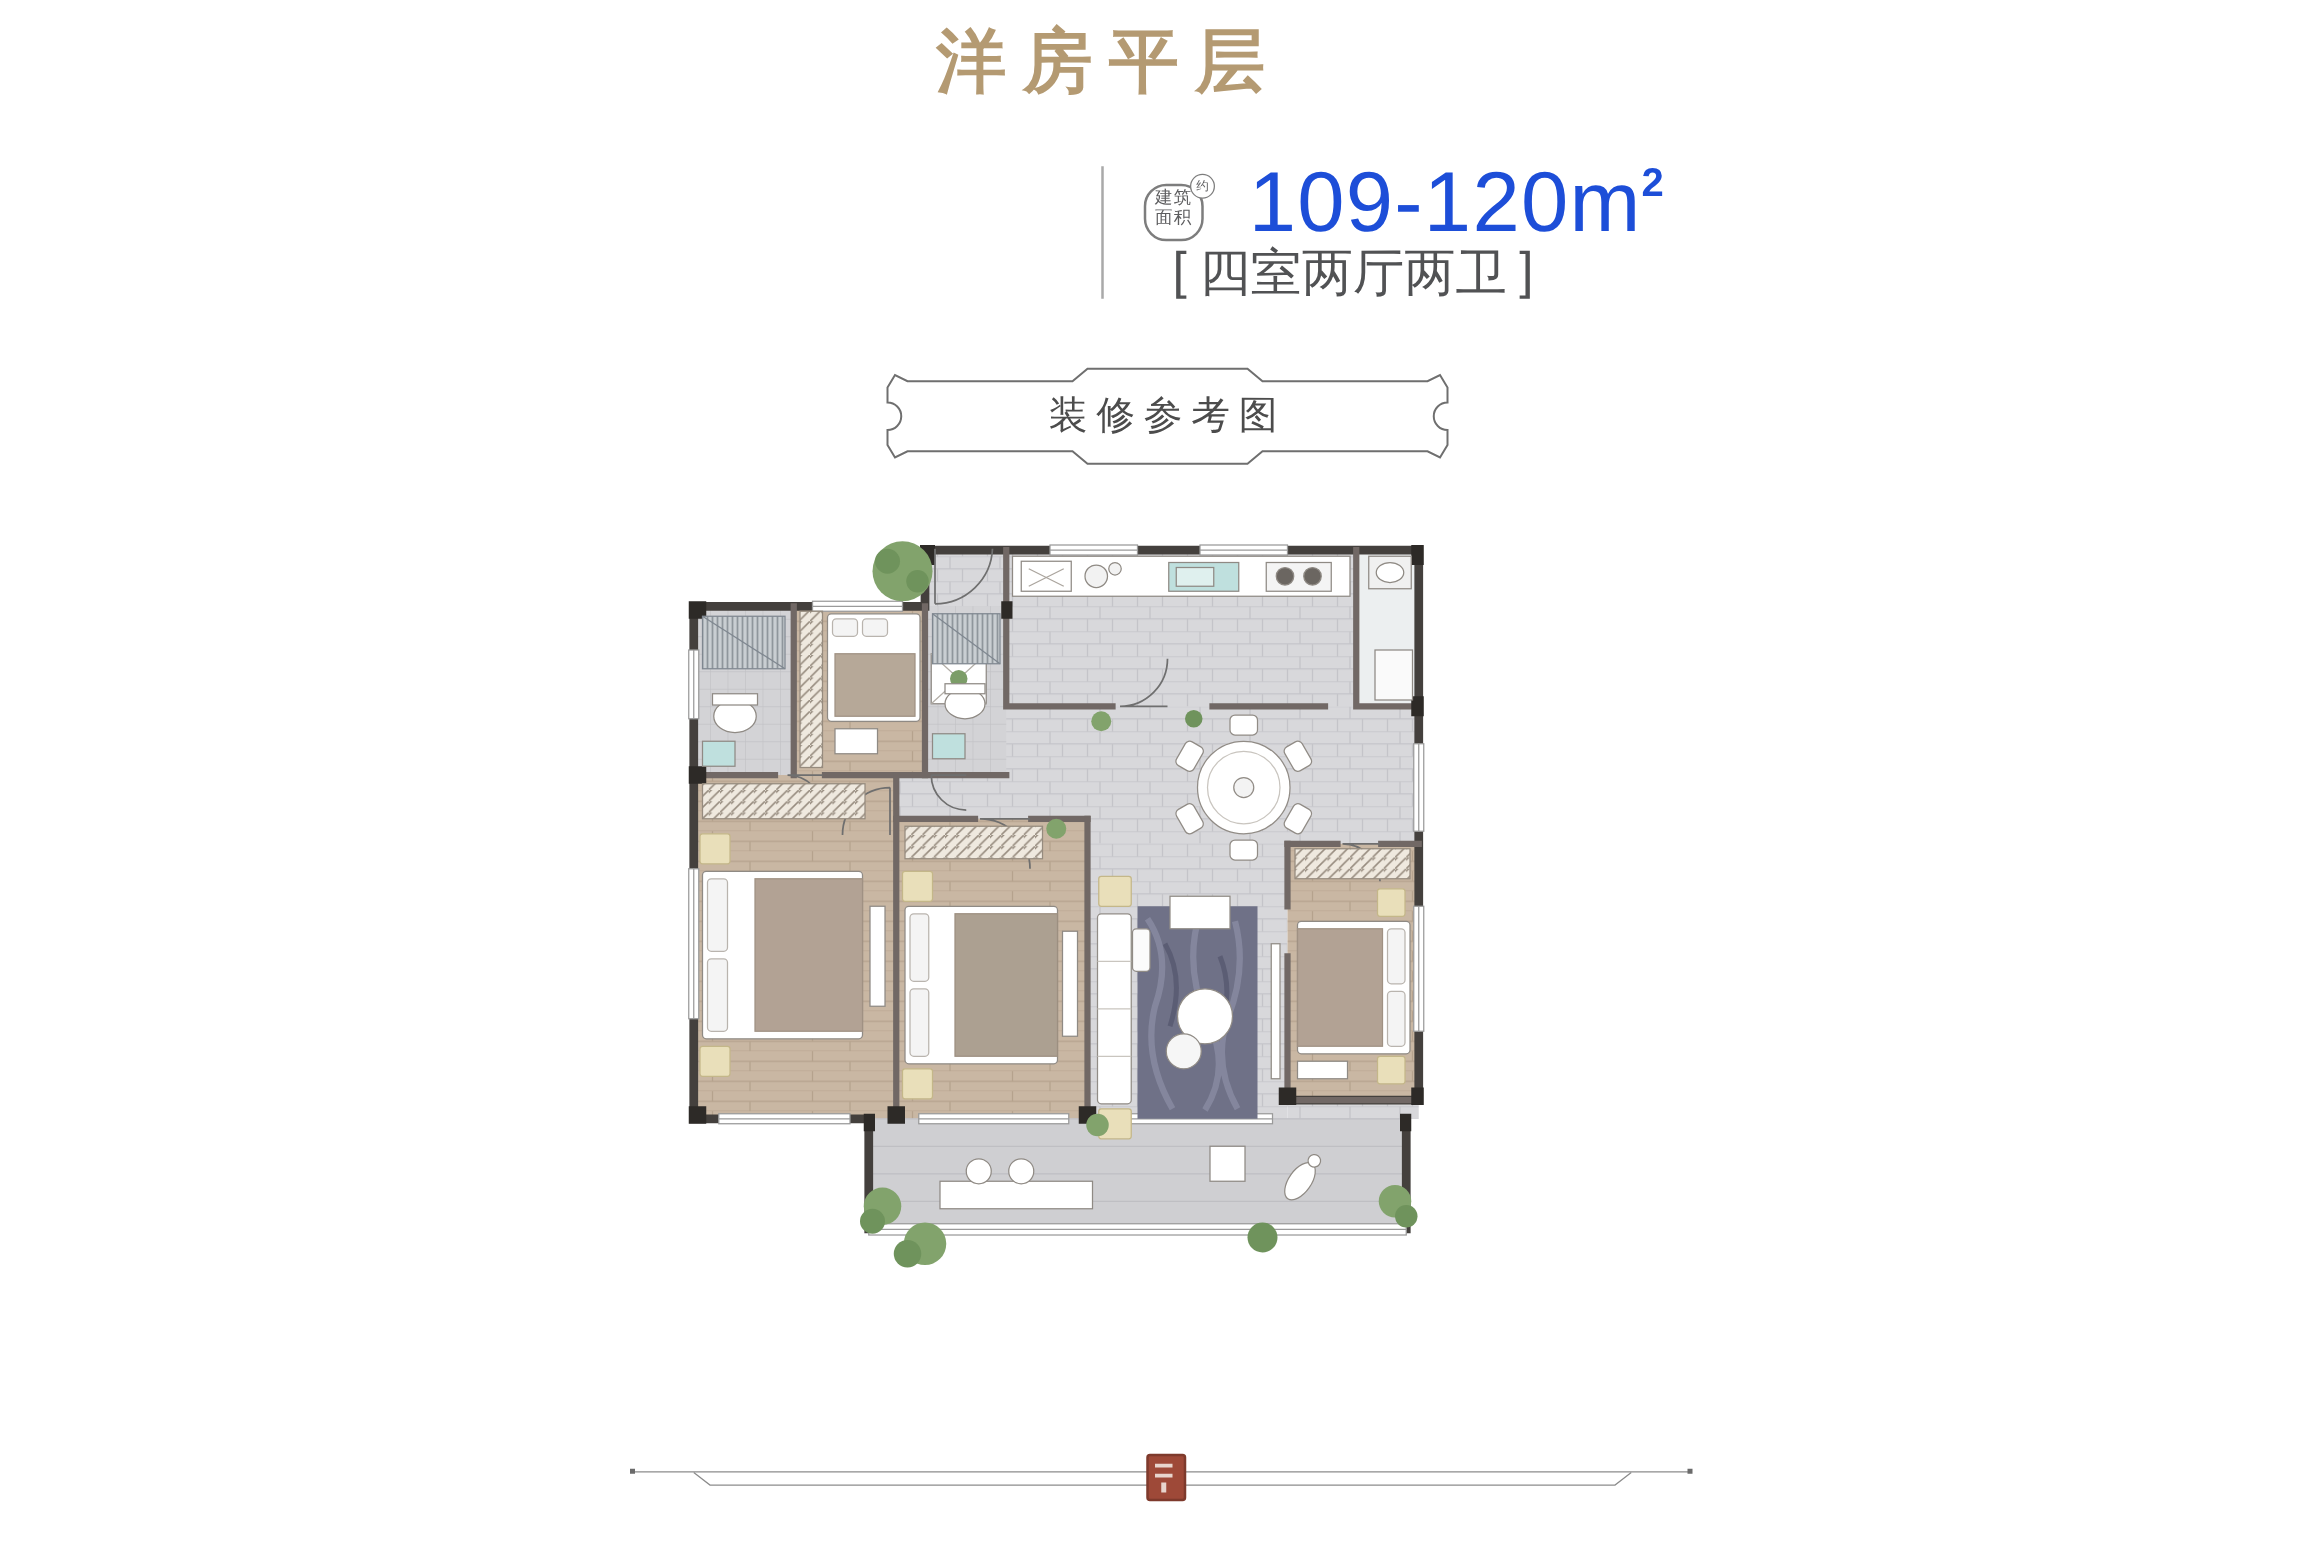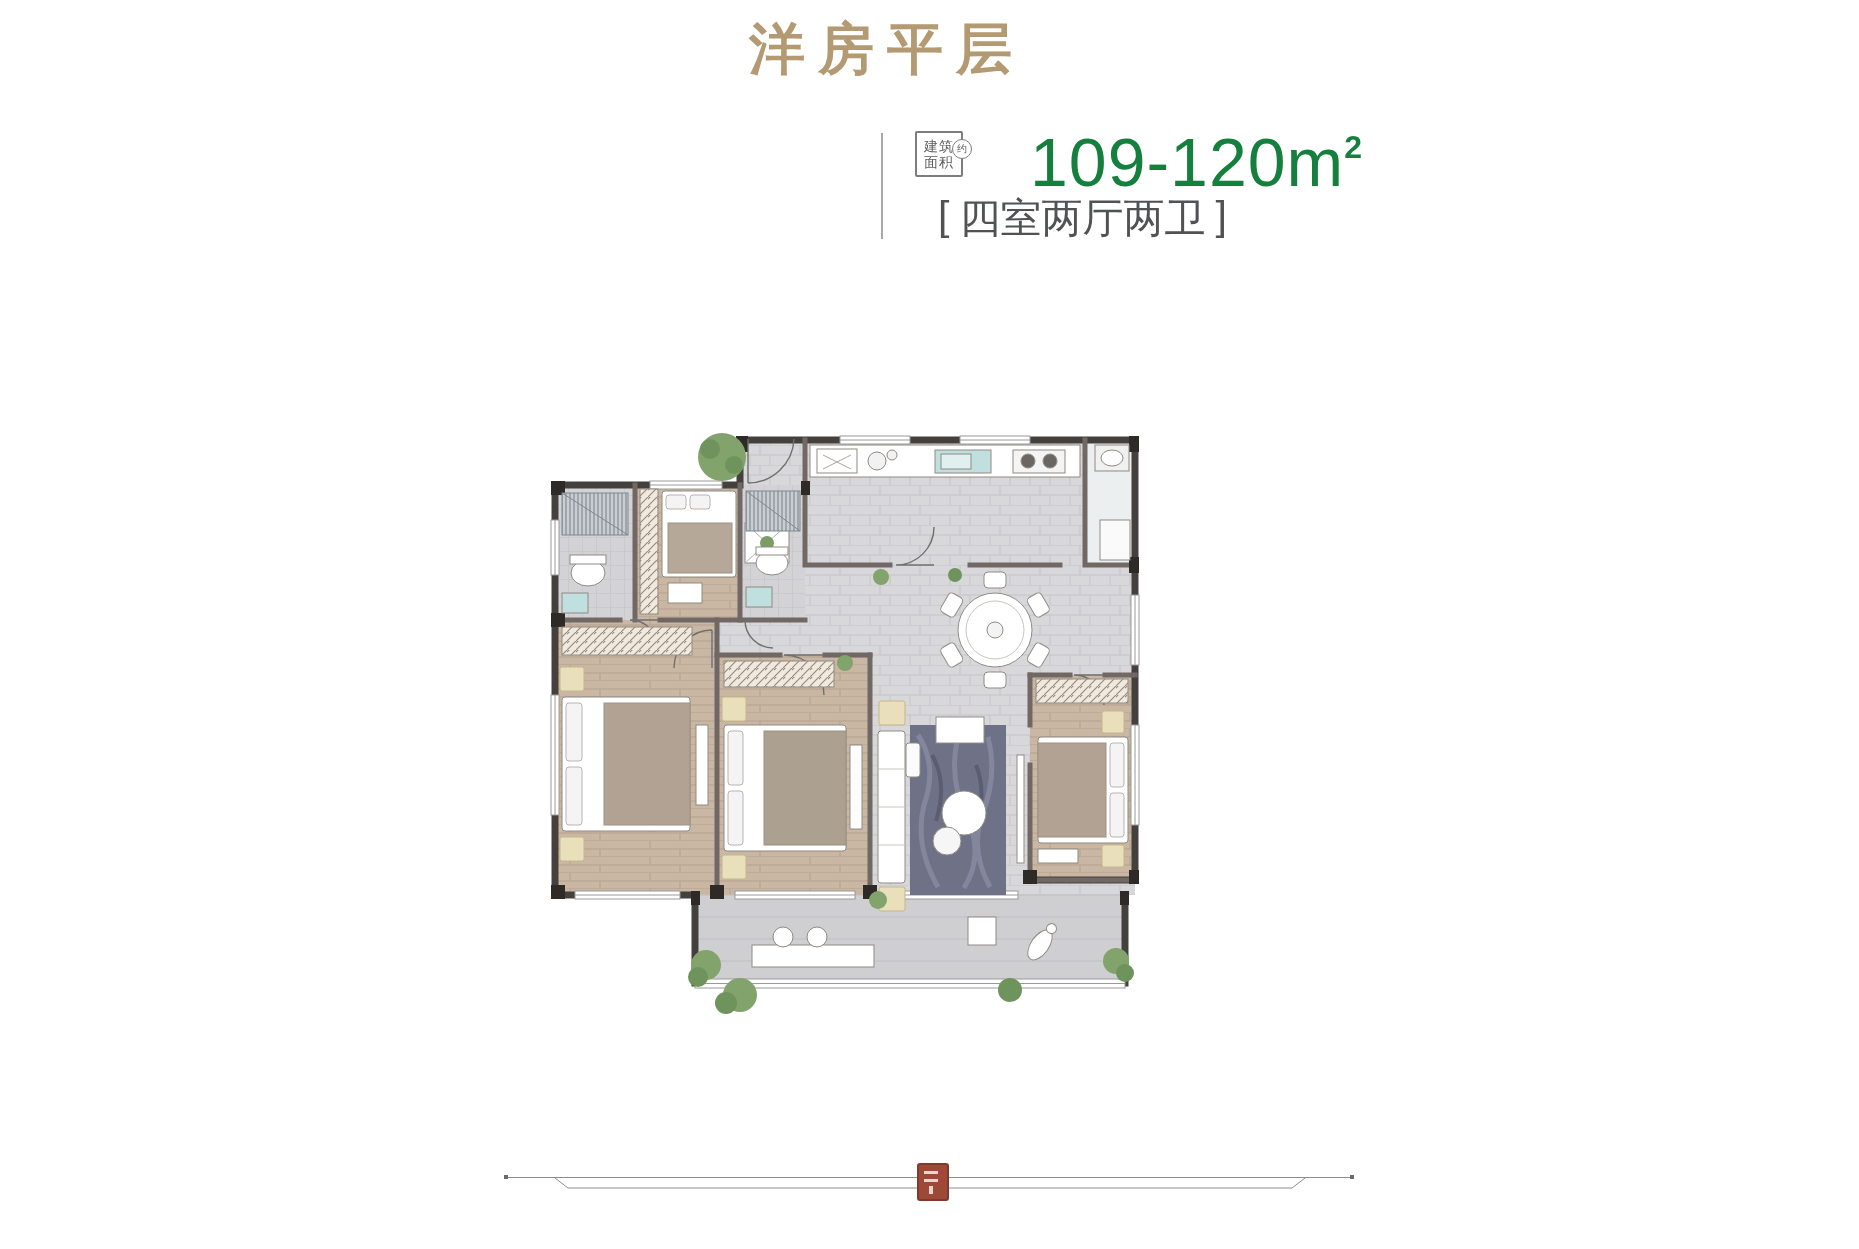--- a/index.html
+++ b/index.html
@@ -5,28 +5,28 @@
   html,body{margin:0;padding:0;background:#ffffff;}
   .page{position:relative;width:1859px;height:1249px;background:#ffffff;overflow:hidden;
         font-family:"Liberation Sans",sans-serif;padding-left:24px;}
 
   
   .main-title{position:absolute;top:12px;left:887px;transform:translateX(-50%);
     font-size:56px;font-weight:bold;letter-spacing:13px;color:#b49a72;white-space:nowrap;}
   .unit-code{position:absolute;top:118px;left:602px;font-family:"Liberation Serif",serif;
     font-weight:bold;font-size:122px;line-height:1;color:#c6935a;letter-spacing:4px;}
   .v-divider{position:absolute;top:133px;left:881px;width:2px;height:106px;background:#a9a9a9;}
-  .area-badge{position:absolute;top:131px;left:915px;width:44px;height:42px;
-    border:2px solid #7d7d7d;border-radius:2px;display:flex;flex-direction:column;
-    align-items:center;justify-content:center;color:#5d5d5f;font-size:14px;line-height:16px;
+  .area-badge{position:absolute;top:147px;left:915px;width:44px;height:42px;
+    border:2px solid #7d7d7d;border-radius:18px;display:flex;flex-direction:column;
+    align-items:center;justify-content:flex-start;color:#5d5d5f;font-size:14px;line-height:16px;
     letter-spacing:1px;background:#fff;}
   .approx-circle{position:absolute;top:139px;left:952px;width:18px;height:18px;border:1.5px solid #7d7d7d;
     border-radius:50%;background:#fff;font-size:10px;color:#5d5d5f;display:flex;align-items:center;
     justify-content:center;}
-  .area-row{position:absolute;top:128px;left:1030px;color:#15803d;font-size:68px;line-height:1;
+  .area-row{position:absolute;top:128px;left:999px;color:#1d4ed8;font-size:68px;line-height:1;
     font-weight:500;letter-spacing:1px;white-space:nowrap;}
   .area-row .sup{font-size:32px;vertical-align:28px;font-weight:600;}
   .layout-row{position:absolute;top:198px;left:928px;color:#515254;font-size:41px;line-height:1;
     font-weight:500;white-space:nowrap;}
   .layout-row .bk{font-weight:300;margin:0 10px;position:relative;top:-2px;}
 
   
   .banner{position:absolute;top:292px;left:700px;width:468px;height:82px;}
   .banner svg{position:absolute;inset:0;}
   .banner-label{position:absolute;top:50%;left:50%;transform:translate(-50%,-52%);
@@ -59,20 +59,28 @@
 
   <div class="v-divider"></div>
   <div class="area-badge">
     <span>建筑</span>
     <span>面积</span>
   </div>
   <div class="approx-circle">约</div>
   <div class="area-row"><span>109-120</span><span>m</span><span class="sup">2</span></div>
   <div class="layout-row"><span class="bk">[</span><span>四室两厅两卫</span><span class="bk">]</span></div>
 
+  <div class="banner">
+    <svg viewBox="0 0 468 82">
+      <g fill="#ffffff" stroke="#6f6f6f" stroke-width="1.6">
+        <path d="M158 13 L170 3 H 298 L310 13 H442 L452 8 L458 18 V30 A9 9 0 0 0 458 52 V64 L452 74 L442 69 H310 L298 79 H170 L158 69 H26 L16 74 L10 64 V52 A9 9 0 0 0 10 30 V18 L16 8 L26 13 Z"></path>
+      </g>
+    </svg>
+    <div class="banner-label">装修参考图</div>
+  </div>
 
   <div class="floorplan">
     <svg viewBox="0 0 610 620" width="610" height="620">
       <defs>
         <pattern id="tile" width="40" height="20" patternUnits="userSpaceOnUse">
           <rect width="40" height="20" fill="#d8d8db"></rect>
           <path d="M0 0H40M0 10H40M20 0V10M0 10 M10 10V20M30 10V20" stroke="#c4c4c9" stroke-width="1" fill="none"></path>
         </pattern>
         <pattern id="tileS" width="14" height="14" patternUnits="userSpaceOnUse">
           <rect width="14" height="14" fill="#d3d3d6"></rect>

